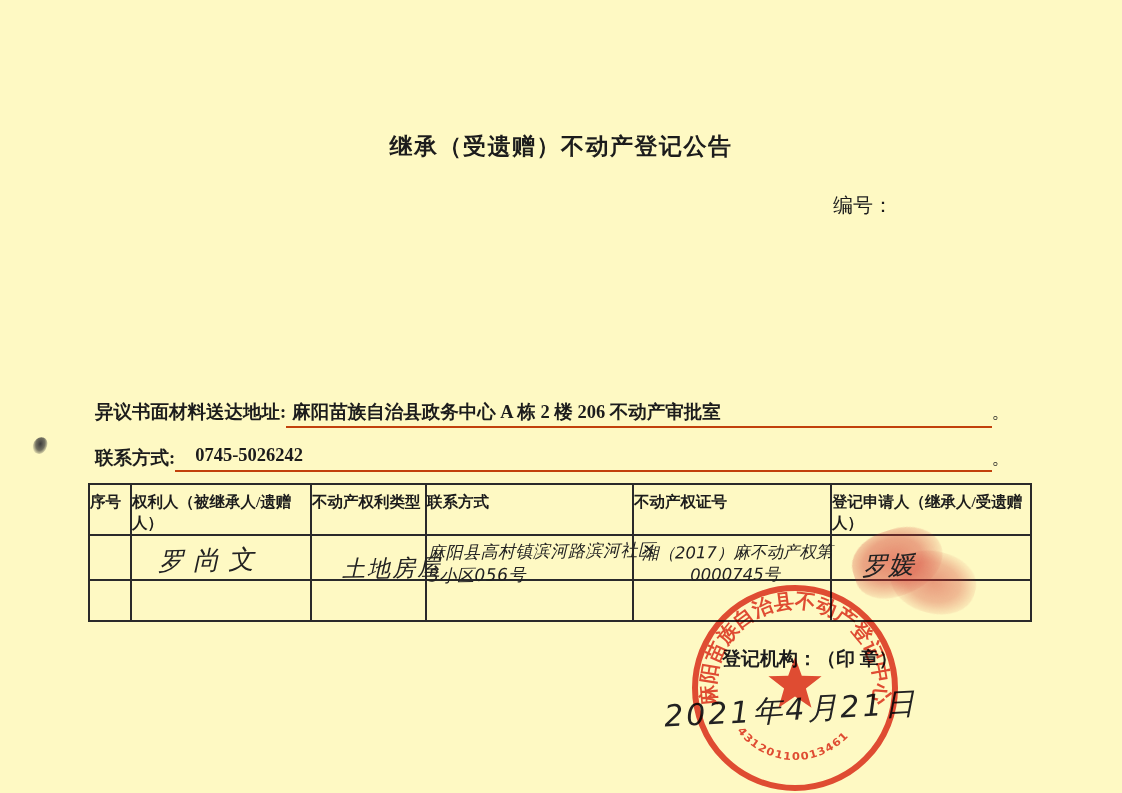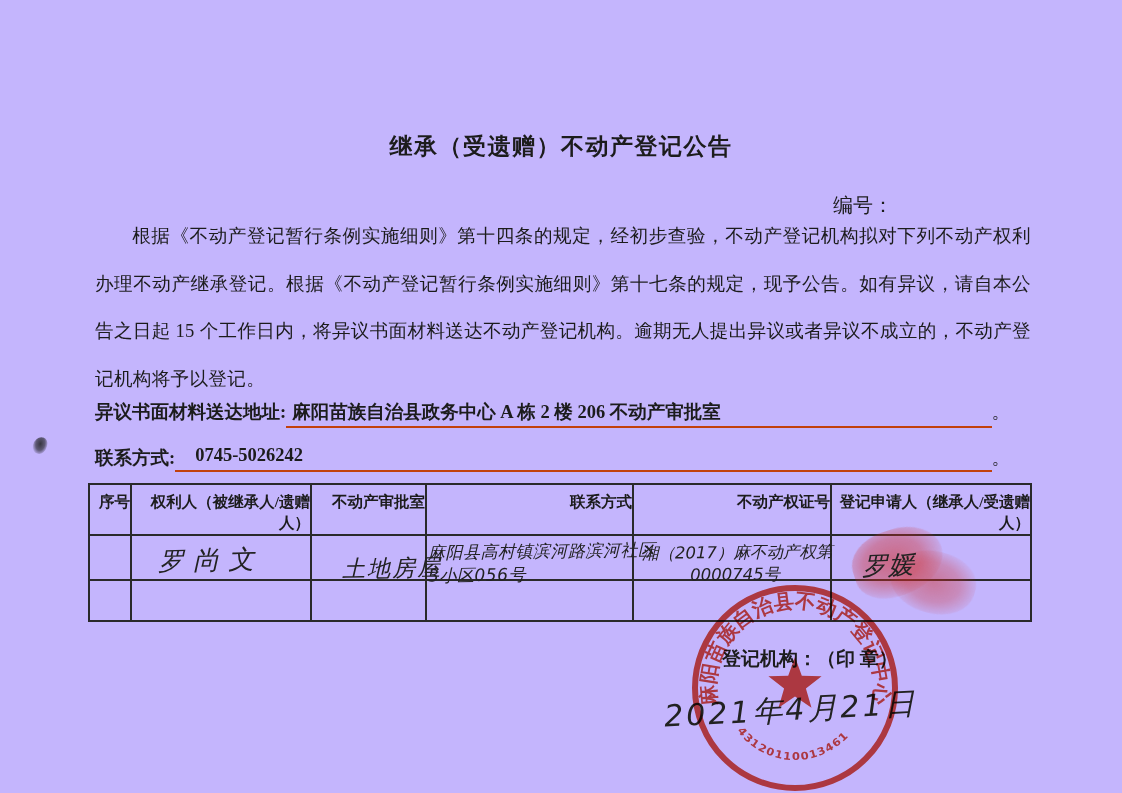--- a/index.html
+++ b/index.html
@@ -1,17 +1,17 @@
 <!DOCTYPE html>
 <html><head>
 <meta charset="utf-8">
 <style>
   html,body{margin:0;padding:0;background:#ffffff;}
   .page{
-    position:relative;width:1122px;height:793px;background:#c4b5fd;overflow:hidden;
+    position:relative;width:1122px;height:793px;background:#fef9c3;overflow:hidden;
     font-family:"Liberation Serif","DejaVu Serif",serif;color:#1c1c1c;
   }
   .title{
     position:absolute;top:131px;left:0;width:100%;text-align:center;
     font-size:23px;font-weight:bold;letter-spacing:1.5px;
   }
   .doc-number{position:absolute;top:192px;left:833px;font-size:20px;font-weight:normal;}
   .body-par{
     position:absolute;top:212px;left:95px;width:936px;
     font-size:18.6px;line-height:47.5px;text-align:justify;text-indent:2em;
@@ -22,21 +22,21 @@
   .fill-row .underfill{flex:1;border-bottom:2px solid #c2410c;padding:0 4px 2px 6px;white-space:nowrap;}
   .fill-row .period{padding-bottom:2px;font-weight:normal;}
   .addr-row{top:399px;width:915px;}
   .contact-row{top:445px;width:915px;}
   .contact-row .underfill{padding-left:20px;}
   table.notice{
     position:absolute;top:483px;left:88px;width:942px;border-collapse:collapse;table-layout:fixed;
   }
   table.notice th,table.notice td{border:2px solid #2a2a2a;padding:0;}
   table.notice th{
-    font-size:15.5px;font-weight:bold;text-align:right;vertical-align:top;padding-top:7px;
+    font-size:15.5px;font-weight:bold;text-align:left;vertical-align:top;padding-top:7px;
     height:48px;box-sizing:border-box;font-family:"Liberation Serif","DejaVu Serif",serif;
   }
   tr.data-row1 td{height:45px;box-sizing:border-box;}
   tr.data-row2 td{height:41px;box-sizing:border-box;}
   .hand{
     position:absolute;font-family:"DejaVu Sans",sans-serif;font-style:italic;
     color:#222;z-index:5;white-space:nowrap;
   }
   .hw-owner{left:158px;top:543px;font-size:26px;letter-spacing:9px;transform:rotate(-1.5deg);}
   .hw-type{left:342px;top:553px;font-size:23px;letter-spacing:2px;transform:rotate(-1deg);}
@@ -61,21 +61,20 @@
 </style>
 </head>
 <body>
 
 <div class="page">
 
   <div class="title">继承（受遗赠）不动产登记公告</div>
 
   <div class="doc-number">编号：</div>
 
-  <div class="body-par">根据《不动产登记暂行条例实施细则》第十四条的规定，经初步查验，不动产登记机构拟对下列不动产权利办理不动产继承登记。根据《不动产登记暂行条例实施细则》第十七条的规定，现予公告。如有异议，请自本公告之日起 15 个工作日内，将异议书面材料送达不动产登记机构。逾期无人提出异议或者异议不成立的，不动产登记机构将予以登记。</div>
 
   <div class="fill-row addr-row">
     <span class="lbl">异议书面材料送达地址:</span>
     <span class="underfill">麻阳苗族自治县政务中心 A 栋 2 楼 206 不动产审批室</span>
     <span class="period">。</span>
   </div>
 
   <div class="fill-row contact-row">
     <span class="lbl">联系方式:</span>
     <span class="underfill">0745-5026242</span>
@@ -88,21 +87,21 @@
         <col style="width:180px">
         <col style="width:115px">
       <col style="width:207px">
         <col style="width:198px">
         <col style="width:200px">
     </colgroup>
     <thead>
       <tr>
         <th>序号</th>
         <th>权利人（被继承人/遗赠人）</th>
-        <th>不动产审批室</th>
+        <th>不动产权利类型</th>
         <th>联系方式</th>
         <th>不动产权证号</th>
         <th>登记申请人（继承人/受遗赠人）</th>
       </tr>
     </thead>
     <tbody>
       <tr class="data-row1">
         <td></td>
         <td></td>
         <td></td>

